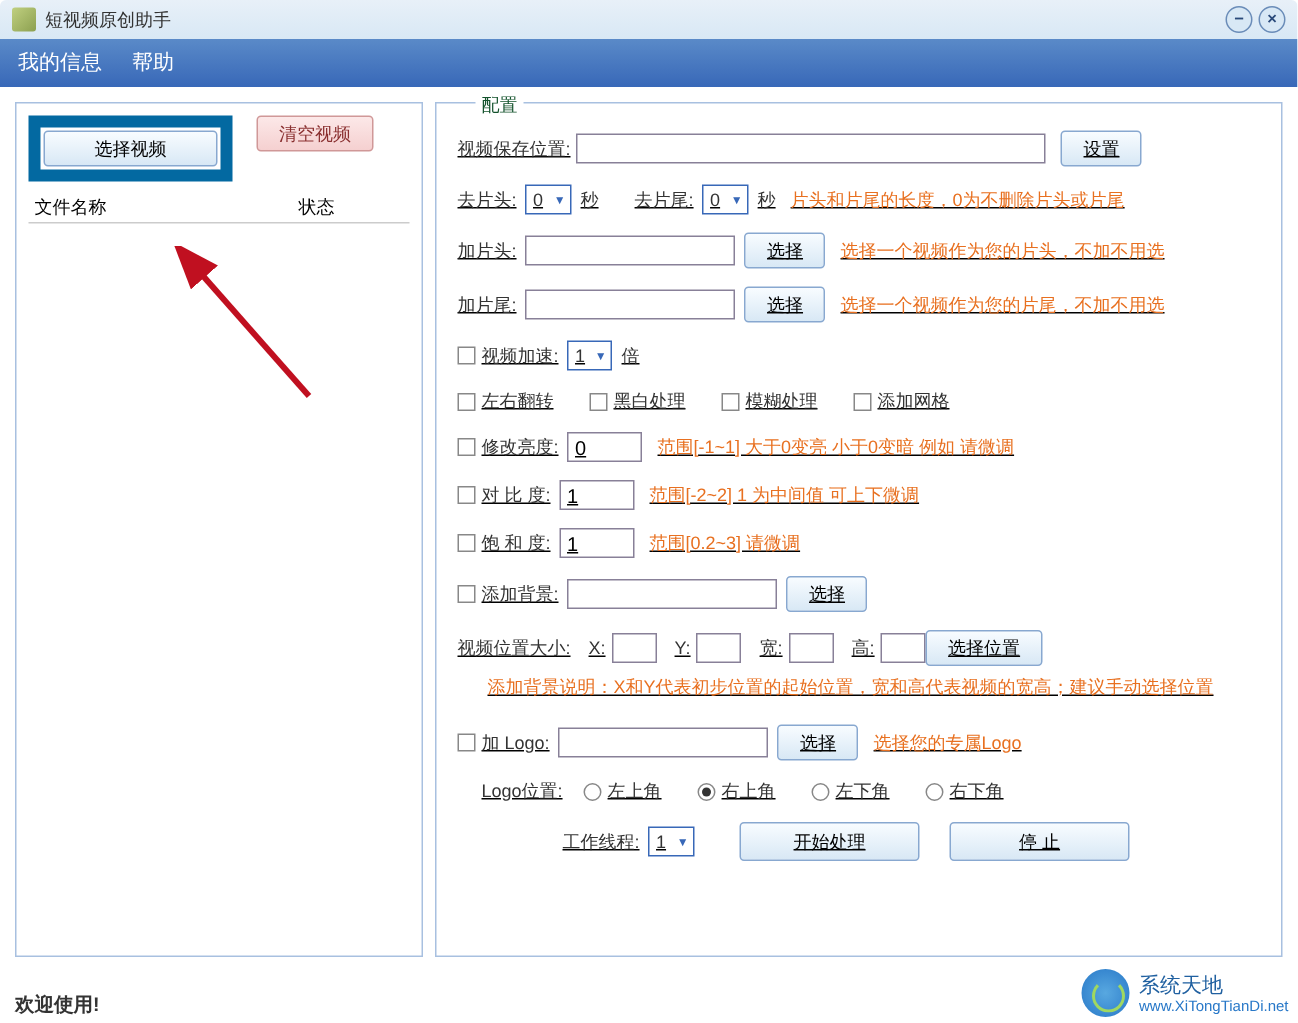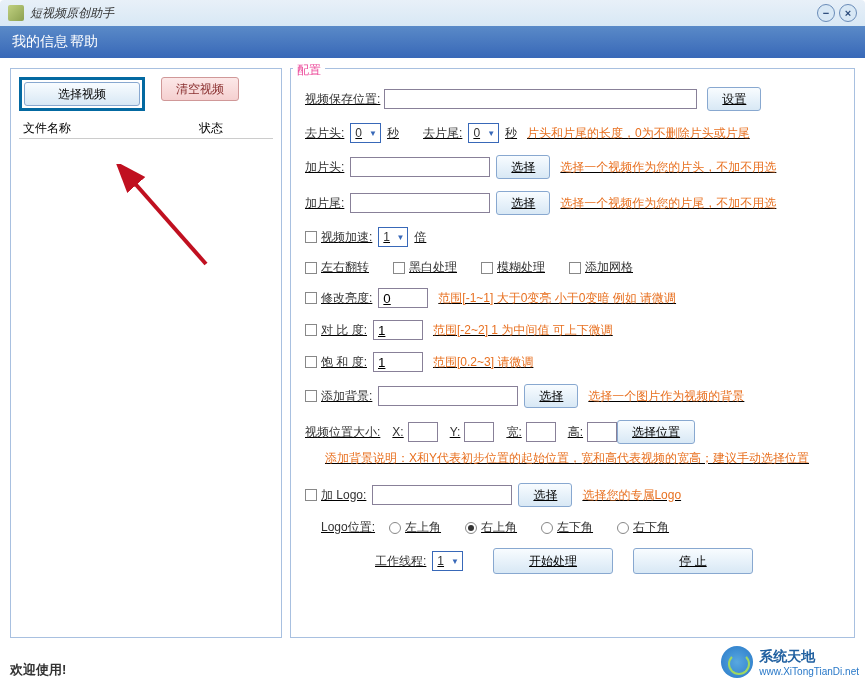--- a/index.html
+++ b/index.html
@@ -1,59 +1,59 @@
 <!DOCTYPE html>
 <html><head>
   <meta charset="utf-8">
   <style>
     * { box-sizing: border-box; margin: 0; padding: 0; font-family: "Microsoft YaHei", Arial, sans-serif; }
     body { width: 865px; height: 682px; background: #fff; font-size: 12px; position: relative; overflow: hidden; }
     
     .titlebar { height: 26px; background: linear-gradient(to bottom, #e8f0f8, #d8e8f5); display: flex; align-items: center; padding: 0 8px; border-top-left-radius: 4px; border-top-right-radius: 4px; }
     .titlebar-icon { width: 16px; height: 16px; background: linear-gradient(135deg, #c0d080, #8ca050); border-radius: 2px; margin-right: 6px; }
-    .titlebar-text { color: #333; font-size: 12px; flex: 1; font-style: italic; }
+    .titlebar-text { color: #333; font-size: 12px; flex: 1; }
     .titlebar-controls { display: flex; gap: 4px; }
     .titlebar-btn { width: 18px; height: 18px; border-radius: 50%; border: 1px solid #6a8cb8; background: #d8e8f5; display: flex; align-items: center; justify-content: center; font-size: 11px; color: #2a4a7a; cursor: pointer; font-weight: bold; }
     
-    .menubar { height: 32px; background: linear-gradient(to bottom, #5a8ac8, #3868b8); display: flex; align-items: center; padding: 0 12px; gap: 2px; }
+    .menubar { height: 32px; background: linear-gradient(to bottom, #5a8ac8, #3868b8); display: flex; align-items: center; padding: 0 12px; gap: 20px; }
     .menu-item { color: #fff; font-size: 14px; cursor: pointer; }
     
     .main-area { display: flex; padding: 10px; gap: 8px; height: 590px; }
     
     .left-panel { width: 272px; border: 1px solid #a8c0e0; background: #fff; padding: 8px; }
     .left-buttons { display: flex; gap: 16px; margin-bottom: 8px; }
-    .red-box { border: 3px solid #0369a1; padding: 2px; }
+    .red-box { border: 8px solid #0369a1; padding: 2px; }
     .btn { height: 24px; padding: 0 14px; background: linear-gradient(to bottom, #f8fcff, #d8e8f5); border: 1px solid #88a8d0; border-radius: 3px; font-size: 12px; cursor: pointer; display: inline-flex; align-items: center; justify-content: center; }
     .btn-clear { background: linear-gradient(to bottom, #fce8e8, #f5d0d0); border-color: #d09898; color: #8a3030; }
     .table-header { display: flex; background: #fff; border-bottom: 1px solid #ccc; height: 20px; align-items: center; margin-top: 4px; }
     .col-name { width: 180px; padding-left: 4px; }
     .col-status { flex: 1; }
     .arrow-svg { position: absolute; top: 95px; left: 105px; pointer-events: none; }
     
     .right-panel { flex: 1; border: 1px solid #a8c0e0; background: #fff; position: relative; }
-    .fieldset-title { position: absolute; top: -7px; left: 2px; background: #fff; padding: 0 4px; font-size: 12px; color: #ec4899; }
+    .fieldset-title { position: absolute; top: -7px; left: 26px; background: #fff; padding: 0 4px; font-size: 12px; color: #14532d; }
     .config-content { padding: 18px 14px 8px 14px; text-decoration: underline; }
     .row { display: flex; align-items: center; margin-bottom: 12px; font-size: 12px; color: #333; }
     .row .lbl { white-space: nowrap; }
     .input-text { height: 20px; border: 1px solid #888098; background: #fff; padding: 0 4px; }
     .select { height: 20px; border: 1px solid #3868b8; background: #fff; padding: 0 18px 0 4px; position: relative; display: inline-flex; align-items: center; }
     .select::after { content: '▼'; position: absolute; right: 3px; font-size: 8px; color: #3868b8; }
     .orange-text { color: #e87020; margin-left: 10px; }
     .checkbox { width: 12px; height: 12px; border: 1px solid #888; background: #fff; display: inline-block; vertical-align: middle; margin-right: 4px; cursor: pointer; }
     .radio { width: 12px; height: 12px; border: 1px solid #888; border-radius: 50%; background: #fff; display: inline-block; vertical-align: middle; margin-right: 4px; cursor: pointer; position: relative; }
     .radio.checked::after { content: ''; position: absolute; top: 2px; left: 2px; width: 6px; height: 6px; background: #333; border-radius: 50%; }
     .btn-wide { width: 120px; height: 26px; }
     
     .statusbar { position: absolute; bottom: 0; left: 10px; right: 10px; height: 24px; display: flex; align-items: center; font-size: 13px; font-weight: bold; color: #333; }
     
     .watermark { position: absolute; bottom: 4px; right: 6px; display: flex; align-items: center; gap: 6px; }
     .wm-icon { width: 32px; height: 32px; background: radial-gradient(circle, #58a8e0, #2878c8); border-radius: 50%; position: relative; }
     .wm-icon::before { content: ''; position: absolute; top: 7px; left: 7px; width: 18px; height: 18px; border: 2px solid #a0d860; border-radius: 50%; border-top-color: transparent; }
     .wm-text { display: flex; flex-direction: column; font-size: 11px; }
-    .wm-cn { font-weight: bold; color: #2060a0; font-size: 14px; }
+    .wm-cn { font-weight: normal; color: #2060a0; font-size: 14px; }
     .wm-url { color: #2878c8; font-size: 10px; }
   </style>
 </head>
 <body>
 
 <div class="titlebar">
   <div class="titlebar-icon"></div>
   <div class="titlebar-text">短视频原创助手</div>
   <div class="titlebar-controls">
     <div class="titlebar-btn">−</div>
@@ -163,21 +163,20 @@
         <span class="lbl">饱 和  度:</span>
         <input class="input-text" style="width: 50px; margin-left: 6px;" value="1">
         <span class="orange-text">范围[0.2~3]   请微调</span>
       </div>
 
       <div class="row">
         <span class="checkbox"></span>
         <span class="lbl">添加背景:</span>
         <input class="input-text" style="width: 140px; margin-left: 6px;">
         <button class="btn" style="margin-left:6px">选择</button>
-        <span class="orange-text">选择一个图片作为视频的背景</span>
       </div>
 
       <div class="row">
         <span class="lbl">视频位置大小:</span>
         <span style="margin-left:12px">X:</span>
         <input class="input-text" style="width: 30px; margin-left: 4px;">
         <span style="margin-left:12px">Y:</span>
         <input class="input-text" style="width: 30px; margin-left: 4px;">
         <span style="margin-left:12px">宽:</span>
         <input class="input-text" style="width: 30px; margin-left: 4px;">

